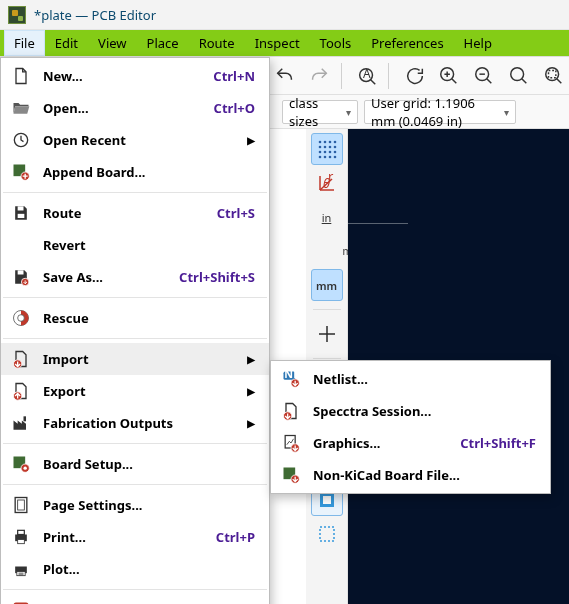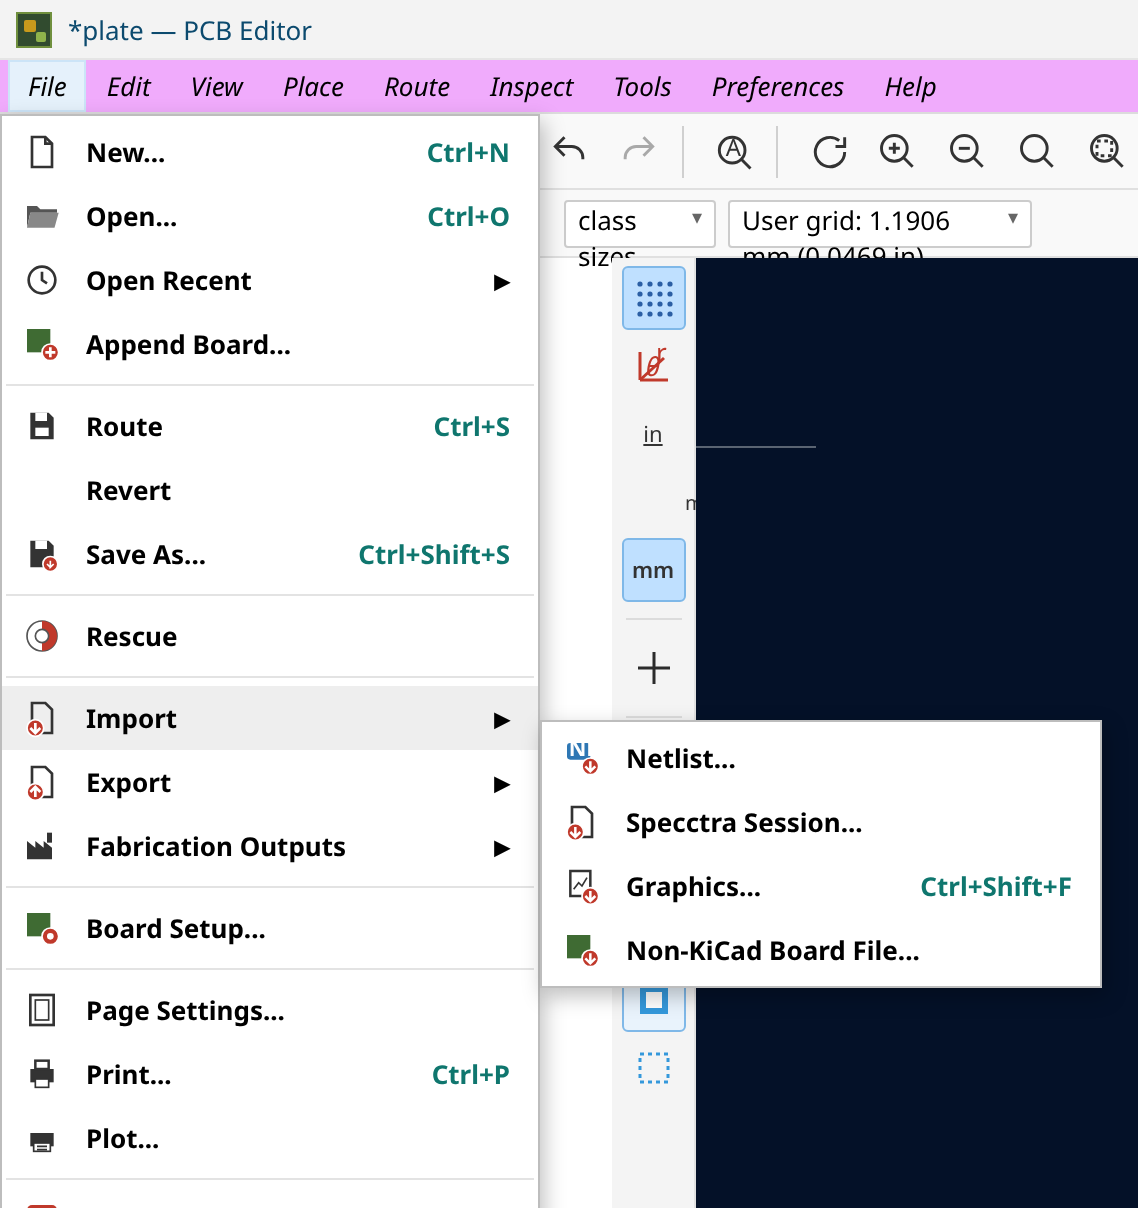--- a/index.html
+++ b/index.html
@@ -6,58 +6,58 @@
   html, body { width: 569px; height: 604px; overflow: hidden; background: #ffffff; }
 
   
   .titlebar { height: 30px; display: flex; align-items: center; padding: 0 8px; background: #f3f3f3; gap: 8px; border-bottom: 1px solid #e5e5e5; }
   .app-icon { width: 18px; height: 18px; background: #314b2f; border: 1px solid #6f8f3d; display: inline-block; position: relative; }
   .app-icon::before { content:""; position:absolute; left:3px; top:3px; width:6px; height:6px; background:#c79a1c; border-radius:1px; }
   .app-icon::after { content:""; position:absolute; right:2px; bottom:2px; width:5px; height:5px; background:#8fb34b; border-radius:1px; }
   .title-text { color:#0c4a6e; }
 
   
-  .menubar { height: 27px; display:flex; align-items:center; padding: 0 4px; border-bottom: 1px solid #dcdcdc; background:#f0abfc;font-style:italic; }
+  .menubar { height: 27px; display:flex; align-items:center; padding: 0 4px; border-bottom: 1px solid #dcdcdc; background:#84cc16; }
   .menubar .mitem { padding: 4px 10px; cursor:default; }
   .menubar .mitem.active { background:#e5f1fb; border:1px solid #cce4f7; padding:3px 9px; }
 
   
   .workspace { position:absolute; left:0; top:57px; right:0; bottom:0; background:#ffffff; }
 
   
   .toolbar-row { position:absolute; left:0; top:0; right:0; height:38px; border-bottom:1px solid #e0e0e0; background:#f9f9f9; display:flex; align-items:center; }
   .toolbar-spacer { width:276px; }
   .tbtn { width:32px; height:32px; margin-left:4px; display:flex; align-items:center; justify-content:center; color:#555; border-radius:3px; }
   .tbtn svg { width:22px; height:22px; stroke:#333; fill:none; stroke-width:1.6; }
   .sep-v { width:1px; height:26px; background:#d0d0d0; margin:0 6px; }
 
   
   .toolbar-row2 { position:absolute; left:0; top:38px; right:0; height:34px; border-bottom:1px solid #e0e0e0; background:#f9f9f9; display:flex; align-items:center; }
-  .combo { height:24px; border:1px solid #cccccc; background:#ffffff; display:flex; align-items:flex-start; padding:0 6px; margin-left:6px; border-radius:2px; justify-content:space-between; }
+  .combo { height:24px; border:1px solid #cccccc; background:#ffffff; display:flex; align-items:center; padding:0 6px; margin-left:6px; border-radius:2px; justify-content:space-between; }
   .combo .chev { color:#666; font-size:10px; margin-left:6px; }
 
   
   .canvas-wrap { position:absolute; left:0; top:72px; right:0; bottom:0; display:flex; }
   .palette { width:42px; background:#f4f4f4; border-right:1px solid #e2e2e2; display:flex; flex-direction:column; align-items:center; padding-top:4px; gap:2px; }
   .pal-btn { width:32px; height:32px; display:flex; align-items:center; justify-content:center; border-radius:3px; color:#3b3b3b; position:relative; }
   .pal-btn.active { background:#bfe0ff; border:1px solid #7fb8e8; }
   .pal-btn.active-outline { border:1px solid #7fb8e8; background:#e9f3fc; }
   .pal-btn svg { width:20px; height:20px; stroke:#2b2b2b; fill:none; stroke-width:1.5; }
   .pal-sep { width:28px; height:1px; background:#dcdcdc; margin:6px 0; }
   .canvas { flex:1; background:#041128; position:relative; }
   .canvas .cross-h { position:absolute; left:0; top:94px; width:60px; height:1px; background:#5a6472; }
 
   
   .menu { position:absolute; background:#ffffff; border:1px solid #bdbdbd; box-shadow: 2px 4px 10px rgba(0,0,0,0.25); padding:2px 0; }
   .menu .row { display:flex; align-items:center; height:32px; padding:0 14px 0 8px; gap:10px; position:relative;font-weight:bold; }
   .menu .row:hover, .menu .row.hover { background:#eeeeee; }
   .menu .icon { width:24px; height:24px; display:flex; align-items:center; justify-content:center; flex:0 0 24px; }
   .menu .icon svg { width:20px; height:20px; }
   .menu .label { flex:1; white-space:nowrap; }
-  .menu .accel { color:#0f766e; margin-left:20px; white-space:nowrap; }
+  .menu .accel { color:#4c1d95; margin-left:20px; white-space:nowrap; }
   .menu .arrow { color:#000; margin-left:12px; font-size:10px; }
   .menu .sep { height:1px; background:#e3e3e3; margin:4px 2px; }
 
   .file-menu { left:0; top:57px; width:270px; }
   .sub-menu  { left:270px; top:360px; width:281px; }
 
   .mm-label { font-size:11px; font-weight:600; color:#333; }
   .in-label { font-size:11px; text-decoration:underline; color:#333; }
   .mil-label { font-size:10px; color:#333; letter-spacing:0.5px;margin-left:48px; }
 </style>

